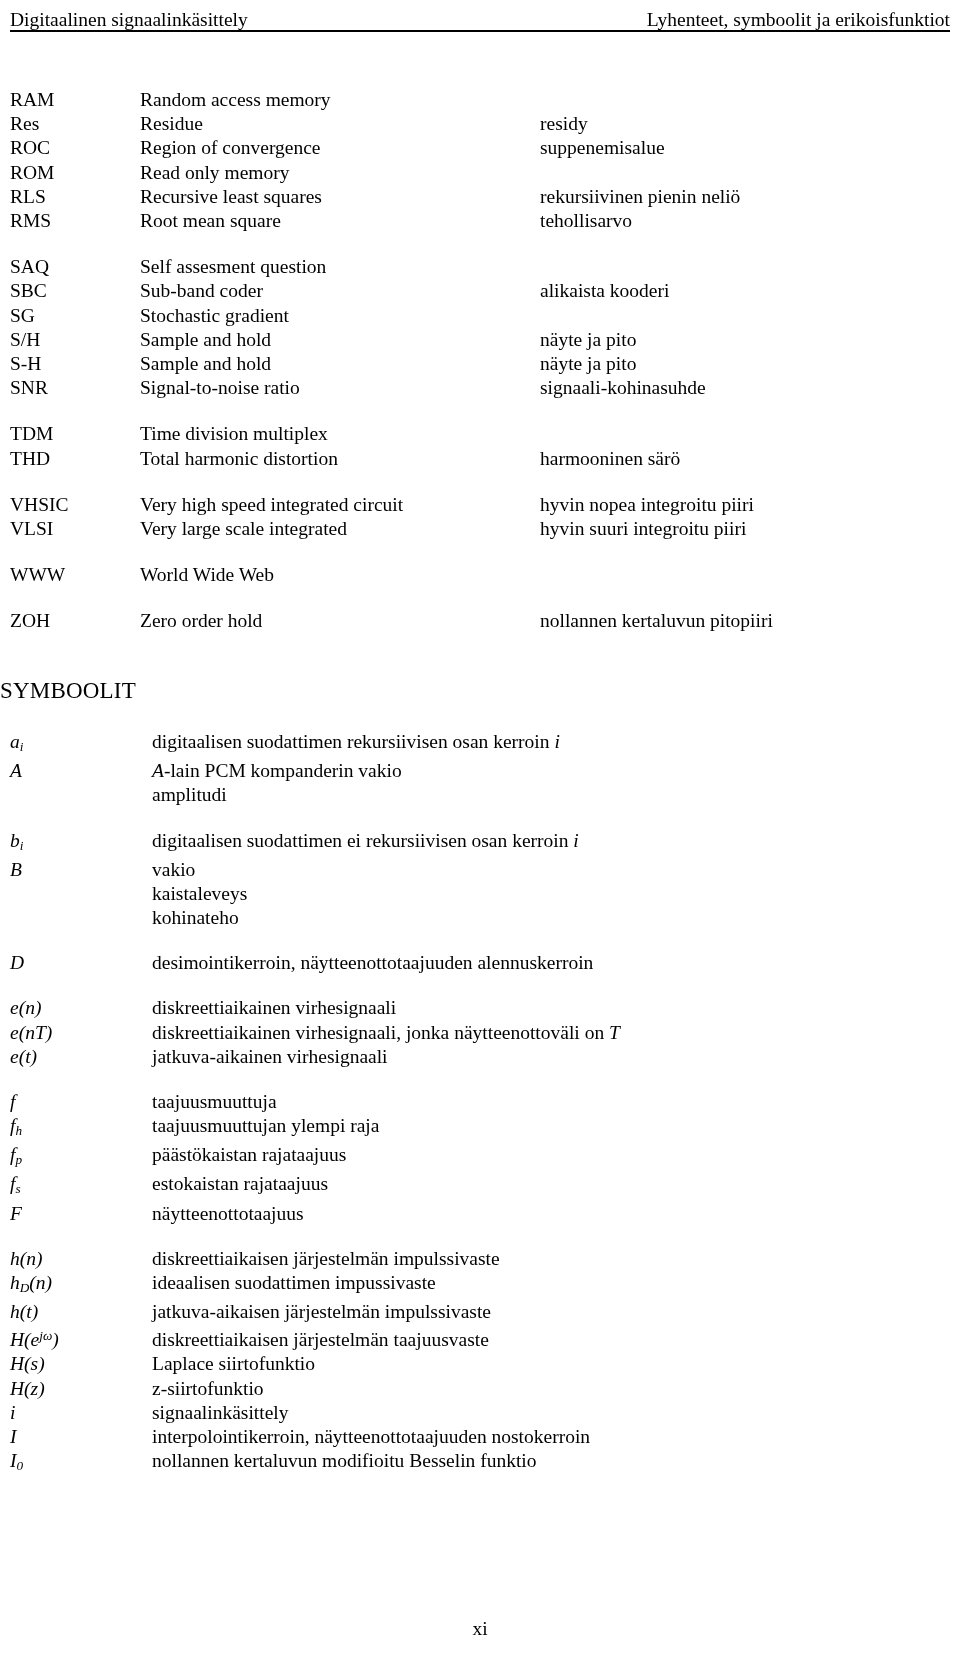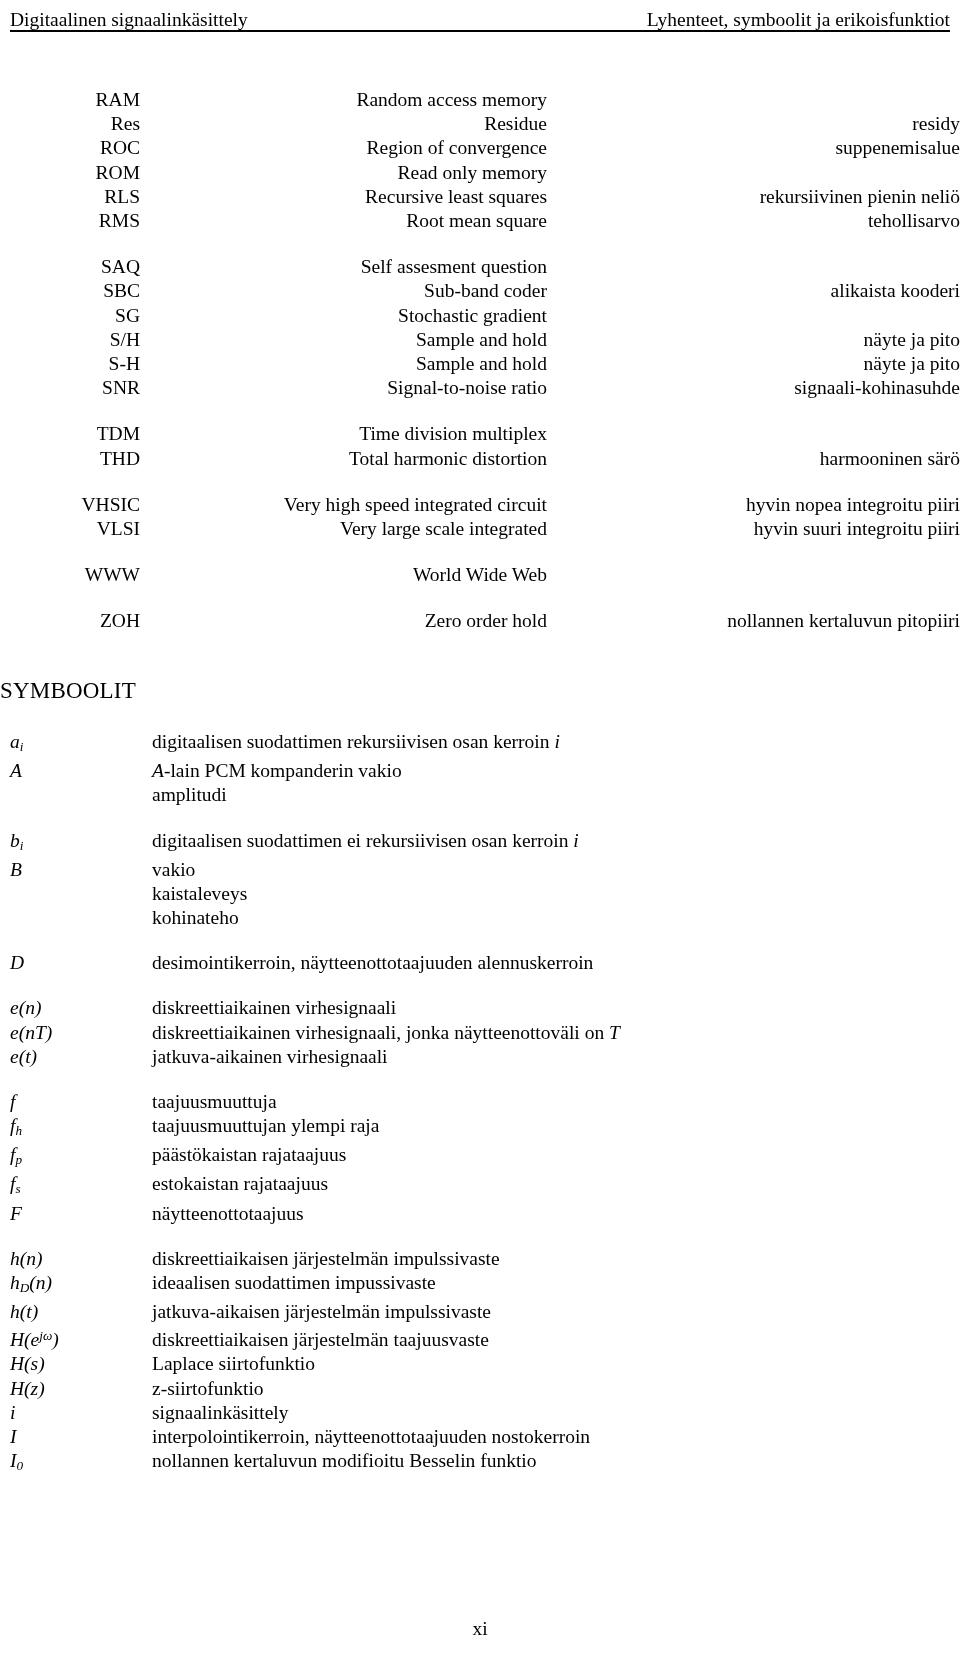--- a/index.html
+++ b/index.html
@@ -44,40 +44,38 @@
 
   
   .abbrev-section {
     position: absolute;
     top: 88px;
     left: 0;
     right: 0;
   }
   .abbr-group {
     margin-bottom: 22px;
-    text-align: right;
   }
   .abbr-row {
     display: flex;
     align-items: baseline;
     font-size: 19.5px;
     line-height: 24.2px;
     white-space: nowrap;
   }
   .col-abbr {
     width: 140px;
     flex: 0 0 140px;
     padding-left: 10px;
     box-sizing: border-box;
   }
   .col-eng {
     width: 400px;
     flex: 0 0 400px;
     box-sizing: border-box;
-    margin-left: 7px;
   }
   .col-fin {
     flex: 1 1 auto;
     box-sizing: border-box;
   }
 
   
   .section-heading {
     position: absolute;
     left: 0;

